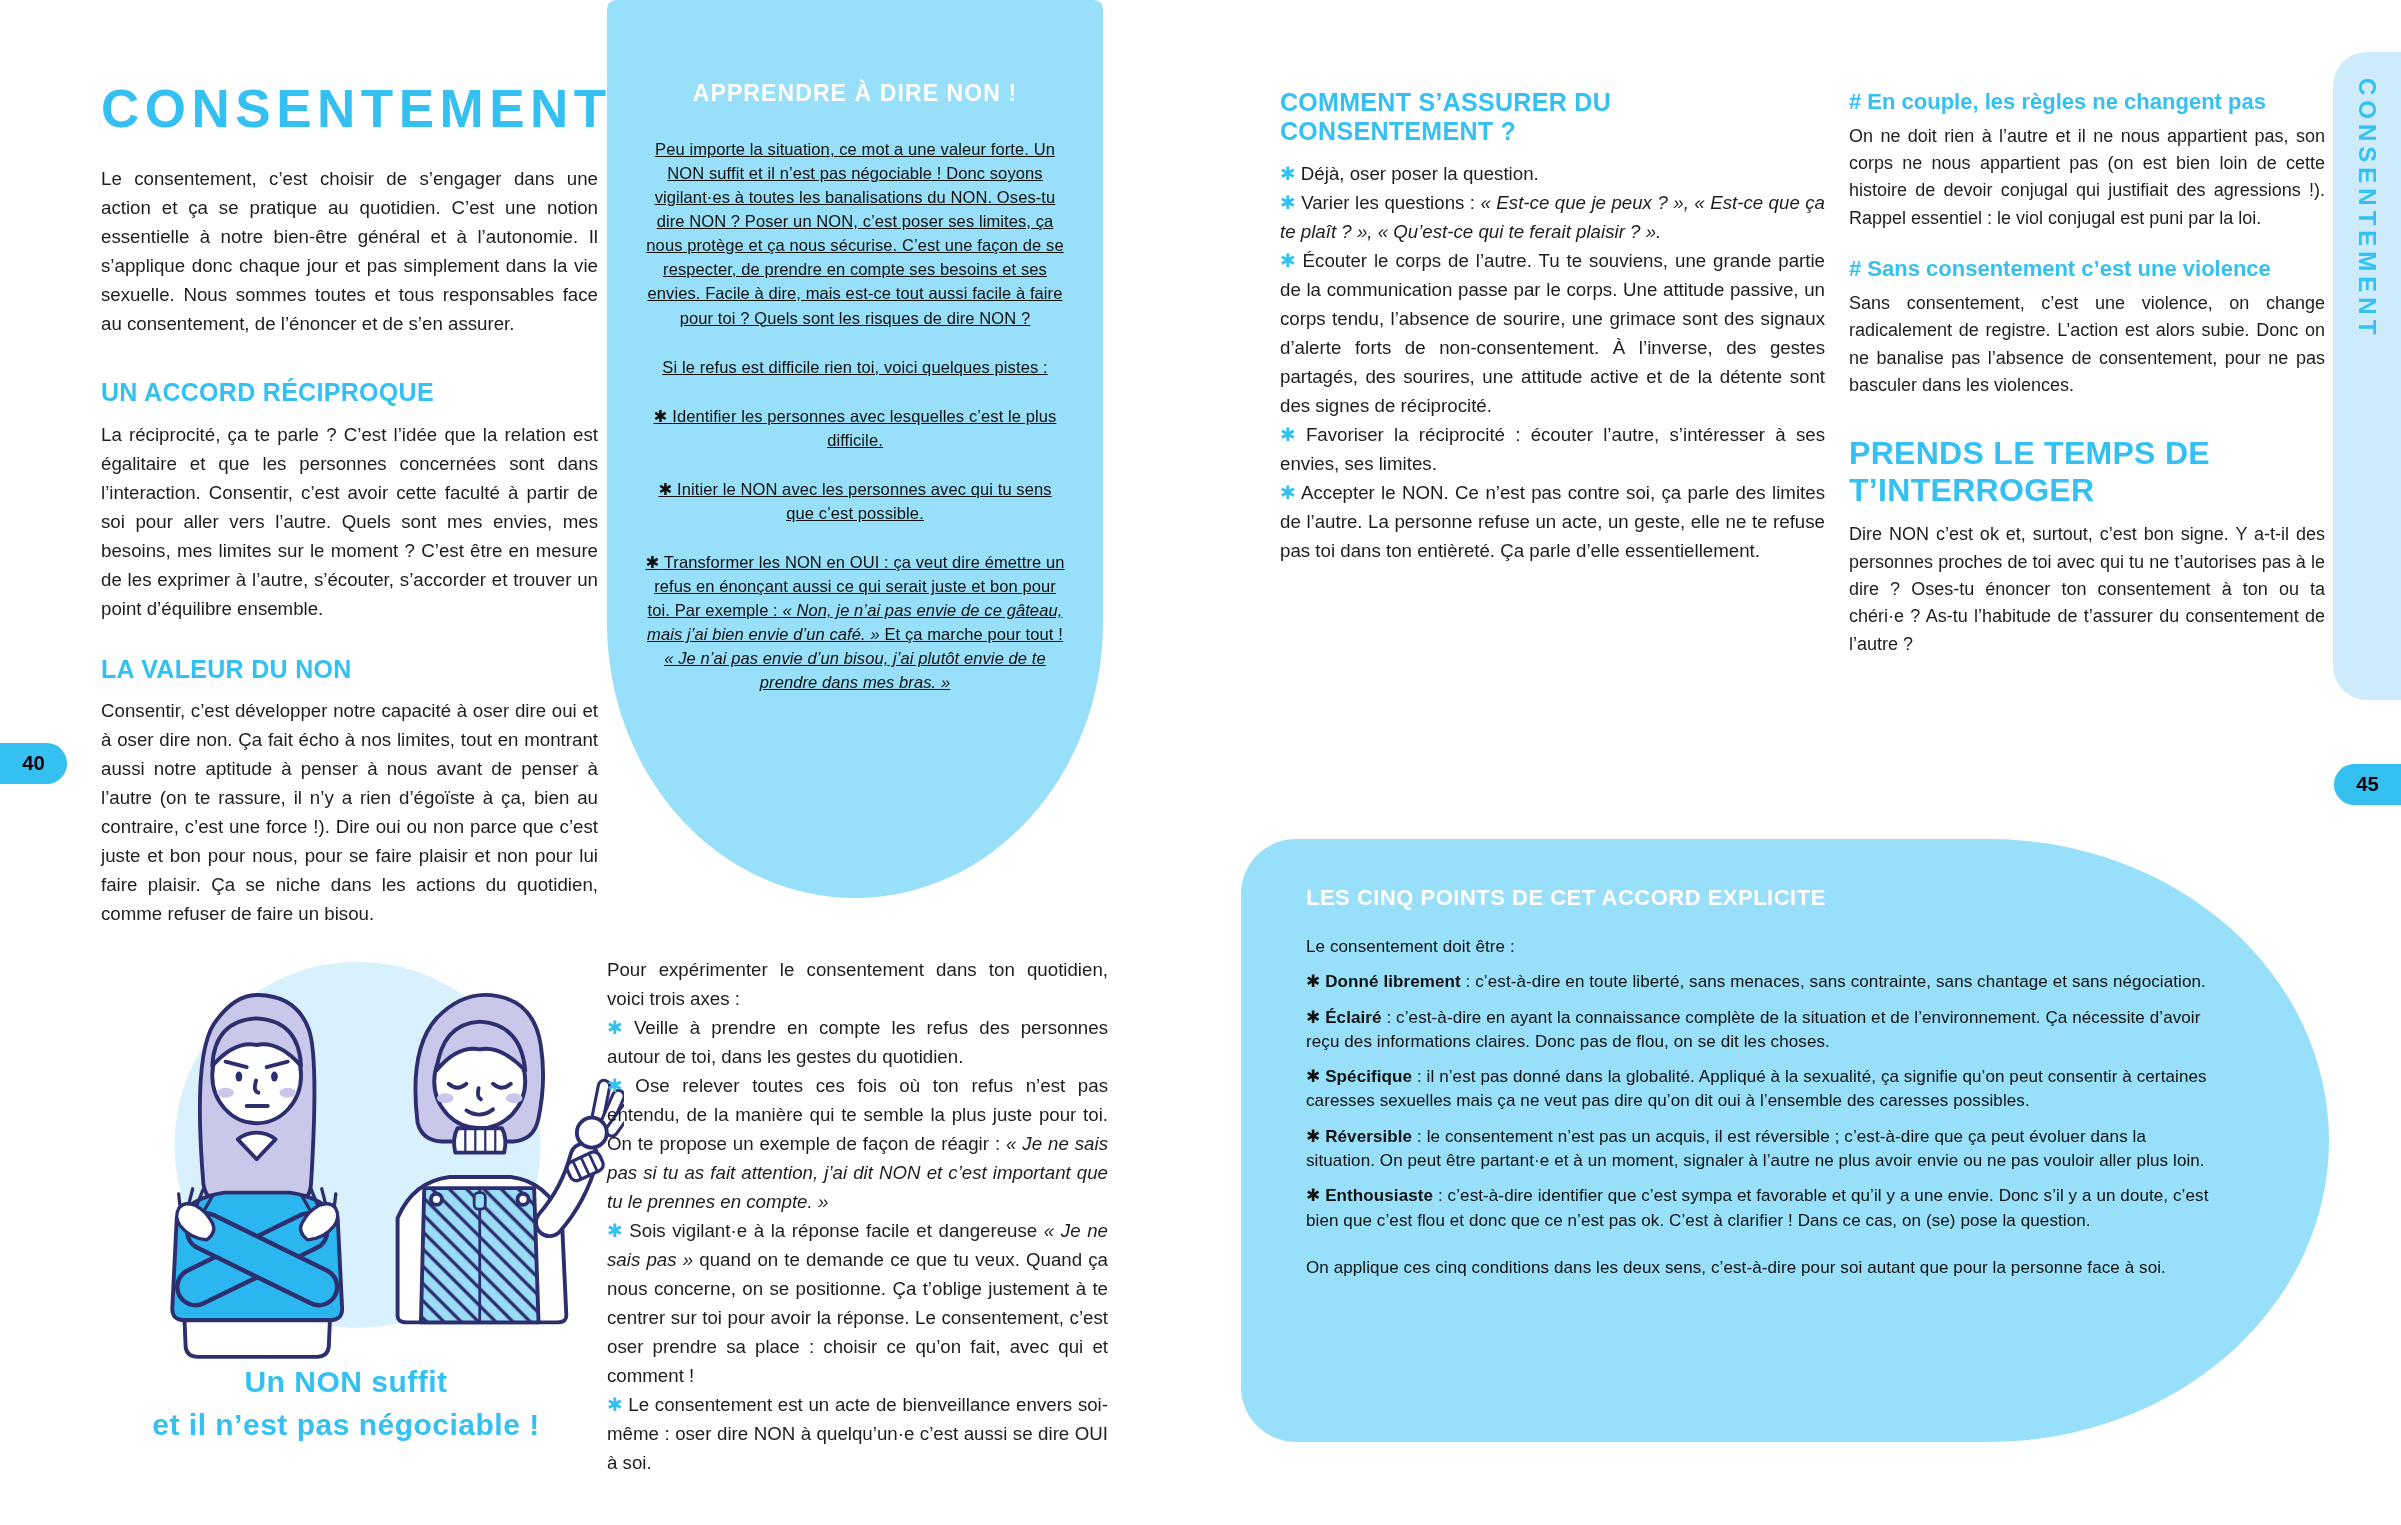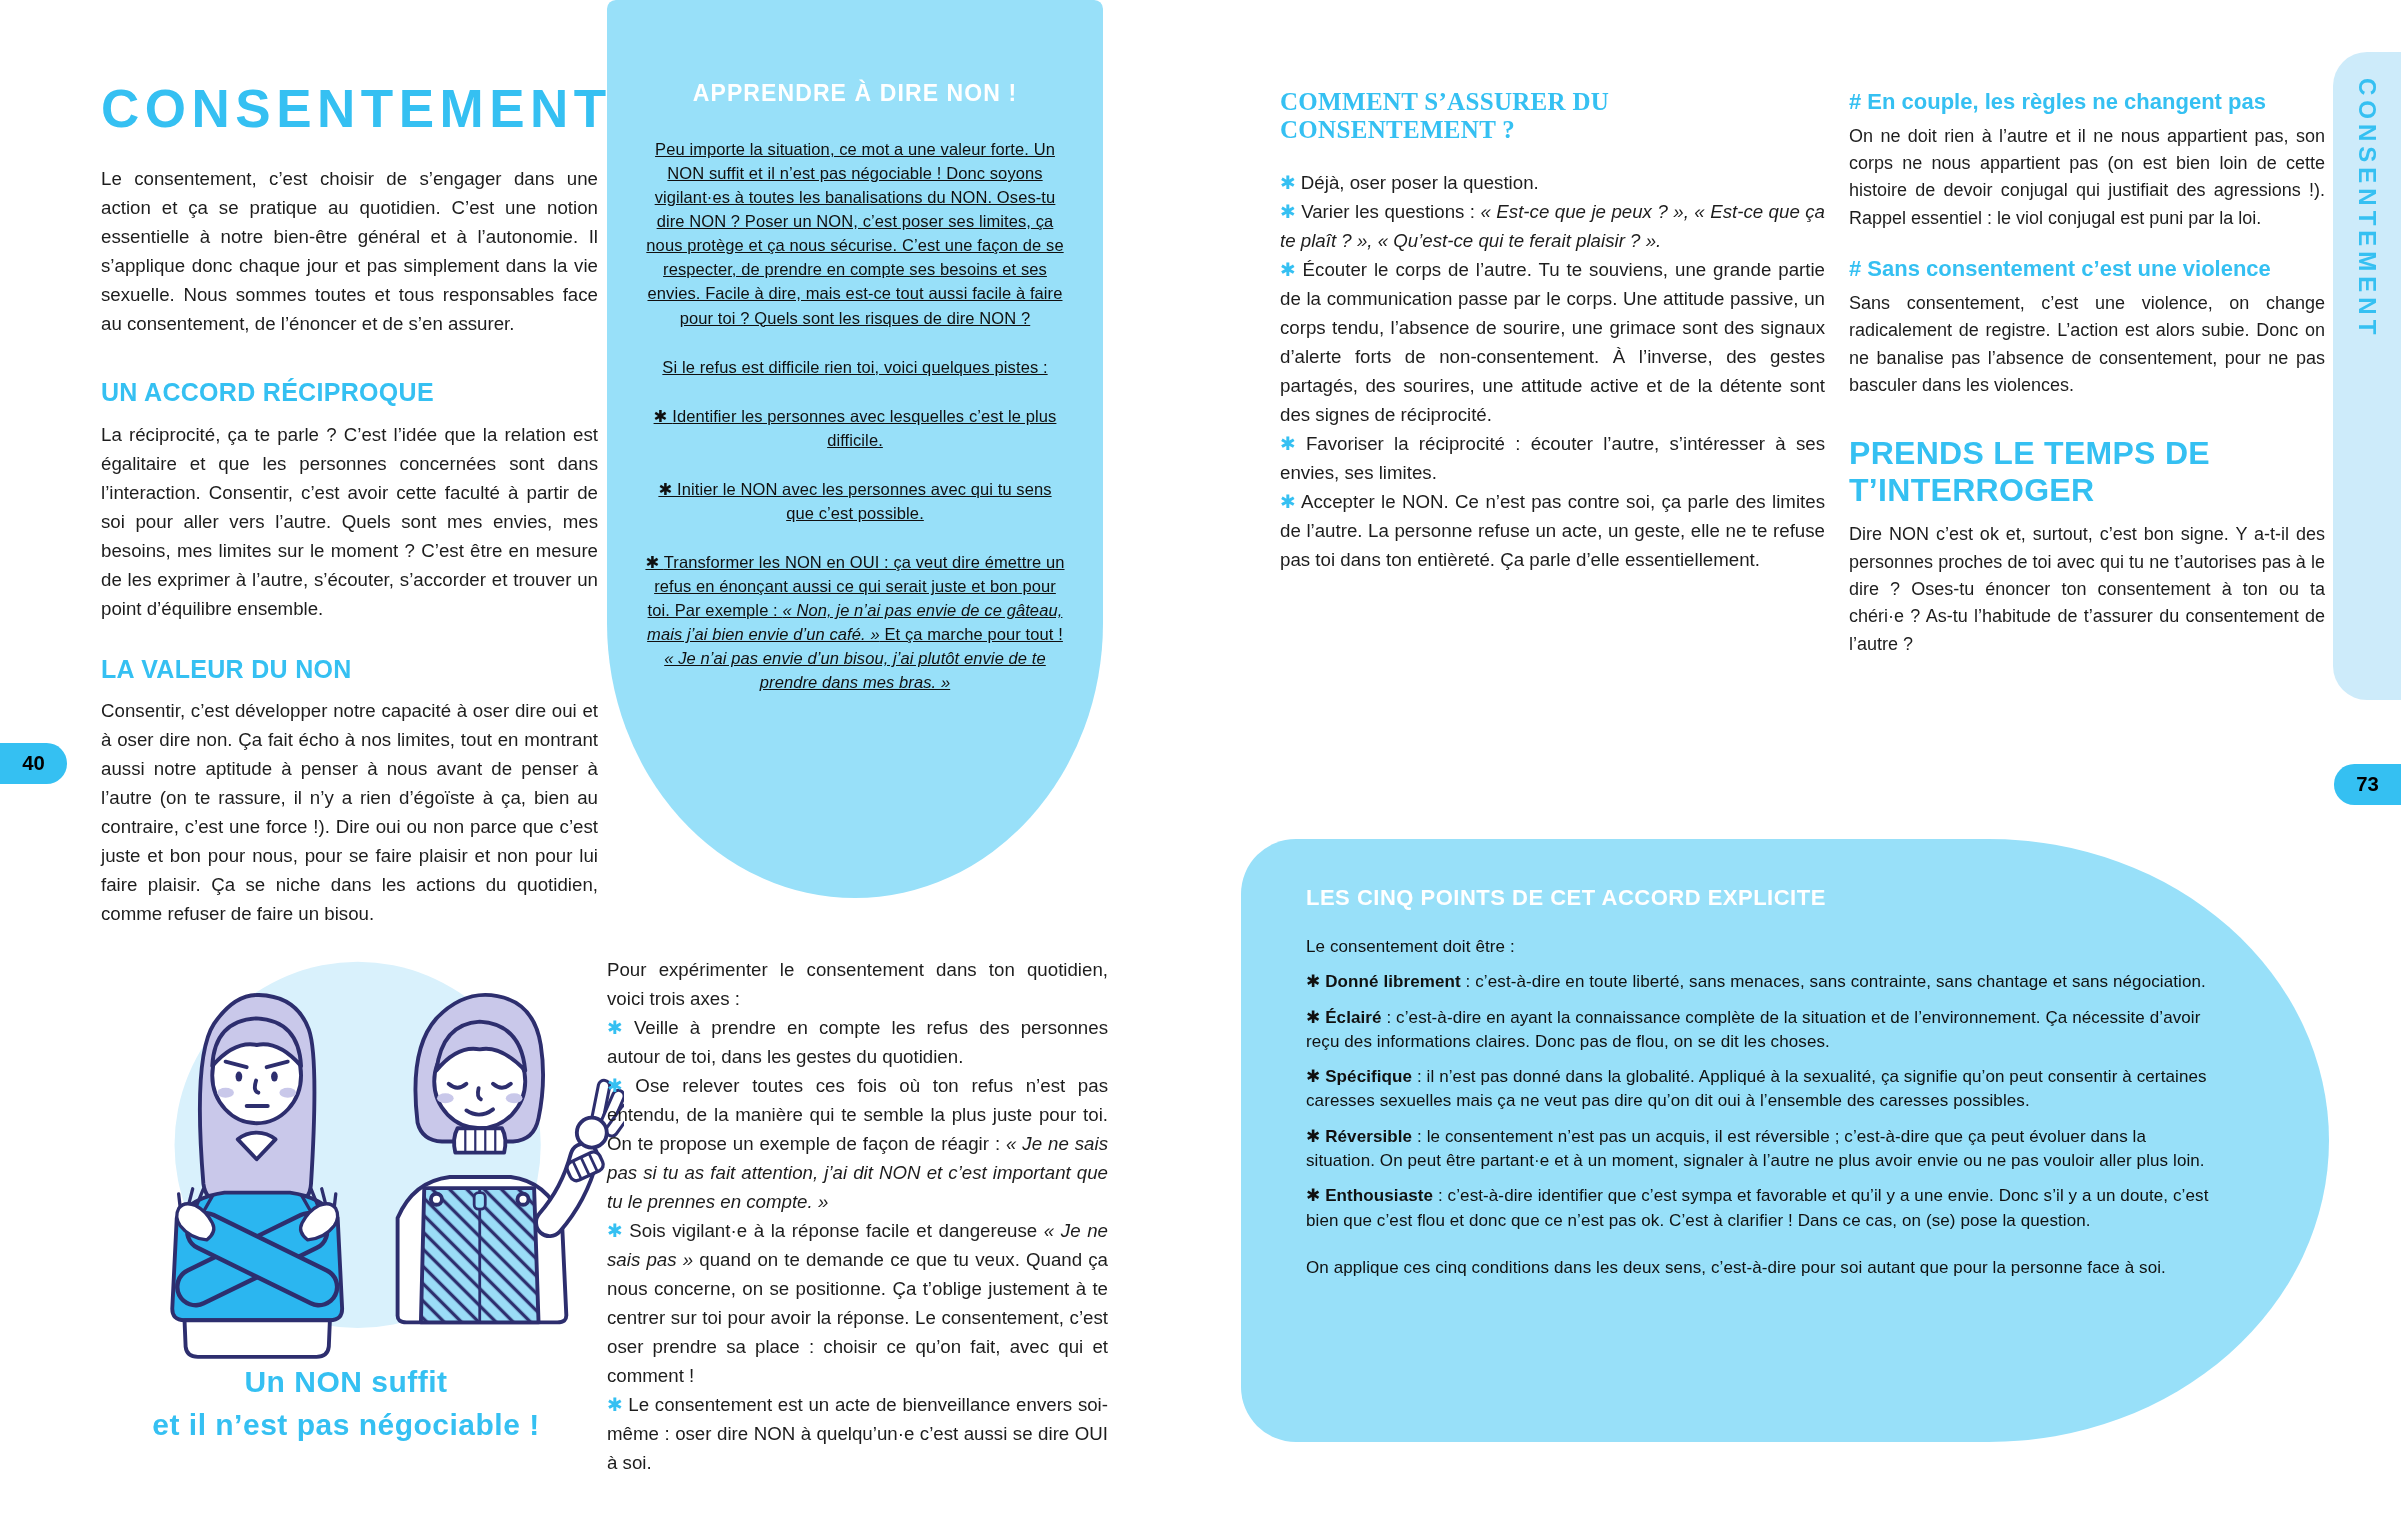--- a/index.html
+++ b/index.html
@@ -50,21 +50,21 @@
             border-radius:8.8px 8.8px 248px 248px / 8.8px 8.8px 275px 275px;
             box-sizing:border-box;padding:80px 38px 0 38px;text-align:center;}
   #mid-blob .p1{margin-top:30px;}
   #mid-blob .p2{margin-top:25px;}
   #mid-blob .bl{margin-top:25px;}
 
   #axes{left:607px;top:956px;width:501px;}
   #axes p{margin:0;}
 
   #how{left:1280px;top:88px;width:545px;}
-  #how .h2{margin-bottom:25px;font-family:Liberation Serif, serif;}
+  #how .h2{margin-bottom:14px;}
   #how p{margin:0;}
 
   #col2{left:1849px;top:89px;width:476px;}
   #col2 .gap{margin-top:24px;}
   #col2 .gap2{margin-top:36px;}
   #col2 .pt{margin-top:12px;}
 
   #five-blob{left:1241px;top:839px;width:1088px;height:603px;background:var(--blob);
              border-radius:55px 341px 341px 55px / 55px 302px 302px 55px;
              box-sizing:border-box;padding:46px 118px 0 65px;}
@@ -216,20 +216,20 @@
     <p class="hand31 intro">Le consentement doit être :</p>
     <p class="hand31 bl"><span class="sg-bstar">✱ </span><span class="sg-b">Donné librement</span><span> : c’est-à-dire en toute liberté, sans menaces, sans contrainte, sans chantage et sans négociation.</span></p>
     <p class="hand31 bl"><span class="sg-bstar">✱ </span><span class="sg-b">Éclairé</span><span> : c’est-à-dire en ayant la connaissance complète de la situation et de l’environnement. Ça nécessite d’avoir reçu des informations claires. Donc pas de flou, on se dit les choses.</span></p>
     <p class="hand31 bl"><span class="sg-bstar">✱ </span><span class="sg-b">Spécifique</span><span> : il n’est pas donné dans la globalité. Appliqué à la sexualité, ça signifie qu’on peut consentir à certaines caresses sexuelles mais ça ne veut pas dire qu’on dit oui à l’ensemble des caresses possibles.</span></p>
     <p class="hand31 bl"><span class="sg-bstar">✱ </span><span class="sg-b">Réversible</span><span> : le consentement n’est pas un acquis, il est réversible ; c’est-à-dire que ça peut évoluer dans la situation. On peut être partant·e et à un moment, signaler à l’autre ne plus avoir envie ou ne pas vouloir aller plus loin.</span></p>
     <p class="hand31 bl"><span class="sg-bstar">✱ </span><span class="sg-b">Enthousiaste</span><span> : c’est-à-dire identifier que c’est sympa et favorable et qu’il y a une envie. Donc s’il y a un doute, c’est bien que c’est flou et donc que ce n’est pas ok. C’est à clarifier ! Dans ce cas, on (se) pose la question.</span></p>
     <p class="hand31 outro">On applique ces cinq conditions dans les deux sens, c’est-à-dire pour soi autant que pour la personne face à soi.</p>
   </section>
 
   <div class="abs pagetab" id="tab41">
-    <span>73</span>
+    <span>45</span>
   </div>
   <div class="abs" id="side-tab">
     <span class="vlabel">CONSENTEMENT</span>
   </div>
 
 </div>
 
 
 </body></html>

